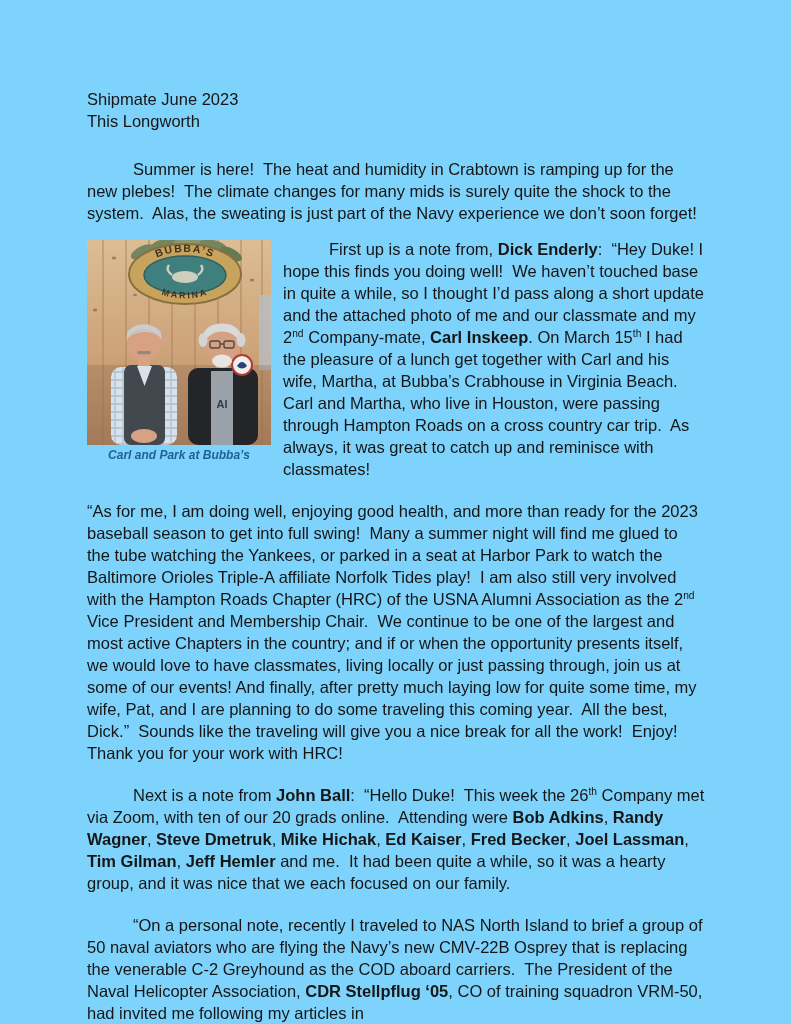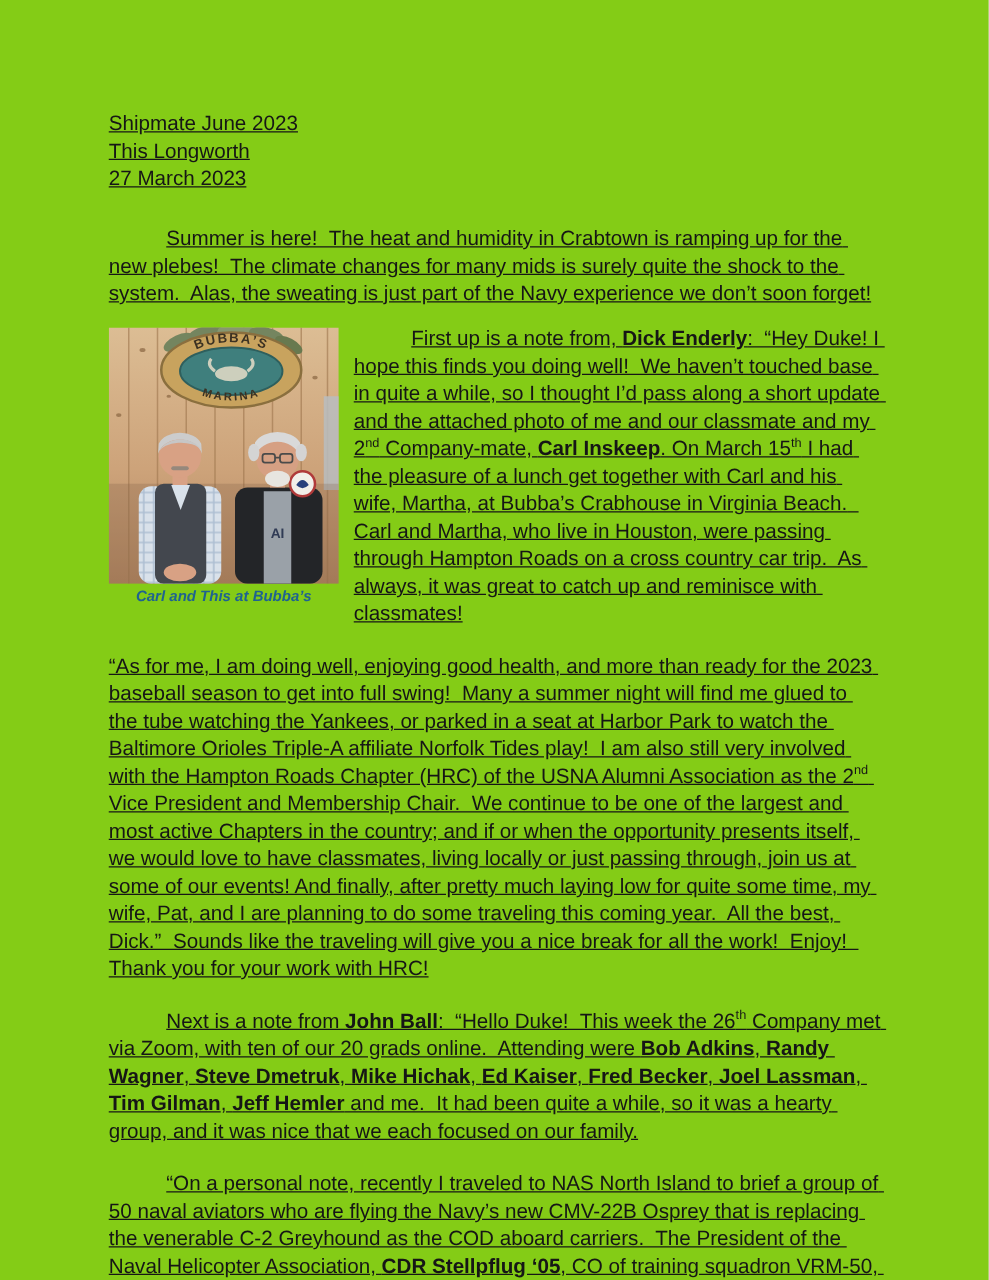--- a/index.html
+++ b/index.html
@@ -1,24 +1,23 @@
 <!DOCTYPE html>
 <html><head>
 <meta charset="utf-8">
 <style>
   html,body { margin:0; padding:0; background:#e8e8e8; }
   .page {
     position: relative;
     width: 791px; height: 1024px;
     margin: 0 auto;
-    background: #84cc16;
+    background: #7dd3fc;
     font-family: "Liberation Sans", "DejaVu Sans", sans-serif;
     color: #161616;
     overflow: hidden;
-    text-decoration: underline;
   }
   .content {
     padding: 88px 86px 0 87px;
     width: 618px;
   }
   .doc-header { margin-bottom: 26px; }
   .doc-header div {
     font-size: 16.5px; line-height: 22px;
   }
   .para {
@@ -51,21 +50,20 @@
 </style>
 </head>
 <body>
 
 <div class="page">
   <div class="content">
 
     <div class="doc-header">
       <div>Shipmate June 2023</div>
       <div>This Longworth</div>
-      <div>27 March 2023</div>
     </div>
 
     <p class="para first indent"><span>Summer is here!  The heat and humidity in Crabtown is ramping up for the new plebes!  The climate changes for many mids is surely quite the shock to the system.  Alas, the sweating is just part of the Navy experience we don’t soon forget!</span></p>
 
     <figure class="photo-figure" style="margin-left:0;margin-block:2px 22px;">
       <svg width="184" height="205" viewBox="0 0 184 205" role="img">
         <defs>
           <linearGradient id="wood" x1="0" y1="0" x2="0" y2="1">
             <stop offset="0" stop-color="#dcbd94"></stop>
             <stop offset="0.55" stop-color="#cda37a"></stop>
@@ -149,21 +147,21 @@
           <ellipse cx="116" cy="100" rx="4.5" ry="7" fill="#d4d4d4"></ellipse>
           <ellipse cx="154" cy="100" rx="4.5" ry="7" fill="#d4d4d4"></ellipse>
           <ellipse cx="135" cy="121" rx="10" ry="6.5" fill="#e7e5e0"></ellipse>
           <g fill="none" stroke="#4a4a4a" stroke-width="1.4">
             <rect x="123" y="101" width="10" height="7" rx="2"></rect>
             <rect x="137" y="101" width="10" height="7" rx="2"></rect>
             <line x1="133" y1="104" x2="137" y2="104"></line>
           </g>
         </g>
       </svg>
-      <figcaption class="photo-caption">Carl and This at Bubba’s</figcaption>
+      <figcaption class="photo-caption">Carl and Park at Bubba’s</figcaption>
     </figure>
 
     <p class="para indent"><span>First up is a note from, </span><span class="b">Dick Enderly</span><span>:  “Hey Duke! I hope this finds you doing well!  We haven’t touched base in quite a while, so I thought I’d pass along a short update and the attached photo of me and our classmate and my 2</span><span class="sup">nd</span><span> Company-mate, </span><span class="b">Carl Inskeep</span><span>. On March 15</span><span class="sup">th</span><span> I had the pleasure of a lunch get together with Carl and his wife, Martha, at Bubba’s Crabhouse in Virginia Beach.  Carl and Martha, who live in Houston, were passing through Hampton Roads on a cross country car trip.  As always, it was great to catch up and reminisce with classmates!</span></p>
 
     <p class="para"><span>“As for me, I am doing well, enjoying good health, and more than ready for the 2023 baseball season to get into full swing!  Many a summer night will find me glued to the tube watching the Yankees, or parked in a seat at Harbor Park to watch the Baltimore Orioles Triple-A affiliate Norfolk Tides play!  I am also still very involved with the Hampton Roads Chapter (HRC) of the USNA Alumni Association as the 2</span><span class="sup">nd</span><span> Vice President and Membership Chair.  We continue to be one of the largest and most active Chapters in the country; and if or when the opportunity presents itself, we would love to have classmates, living locally or just passing through, join us at some of our events! And finally, after pretty much laying low for quite some time, my wife, Pat, and I are planning to do some traveling this coming year.  All the best, Dick.”  Sounds like the traveling will give you a nice break for all the work!  Enjoy!  Thank you for your work with HRC!</span></p>
 
     <p class="para indent"><span>Next is a note from </span><span class="b">John Ball</span><span>:  “Hello Duke!  This week the 26</span><span class="sup">th</span><span> Company met via Zoom, with ten of our 20 grads online.  Attending were </span><span class="b">Bob Adkins</span><span>, </span><span class="b">Randy Wagner</span><span>, </span><span class="b">Steve Dmetruk</span><span>, </span><span class="b">Mike Hichak</span><span>, </span><span class="b">Ed Kaiser</span><span>, </span><span class="b">Fred Becker</span><span>, </span><span class="b">Joel Lassman</span><span>, </span><span class="b">Tim Gilman</span><span>, </span><span class="b">Jeff Hemler</span><span> and me.  It had been quite a while, so it was a hearty group, and it was nice that we each focused on our family.</span></p>
 
     <p class="para indent"><span>“On a personal note, recently I traveled to NAS North Island to brief a group of 50 naval aviators who are flying the Navy’s new CMV-22B Osprey that is replacing the venerable C-2 Greyhound as the COD aboard carriers.  The President of the Naval Helicopter Association, </span><span class="b">CDR Stellpflug ‘05</span><span>, CO of training squadron VRM-50, had invited me following my articles in </span></p>
 

